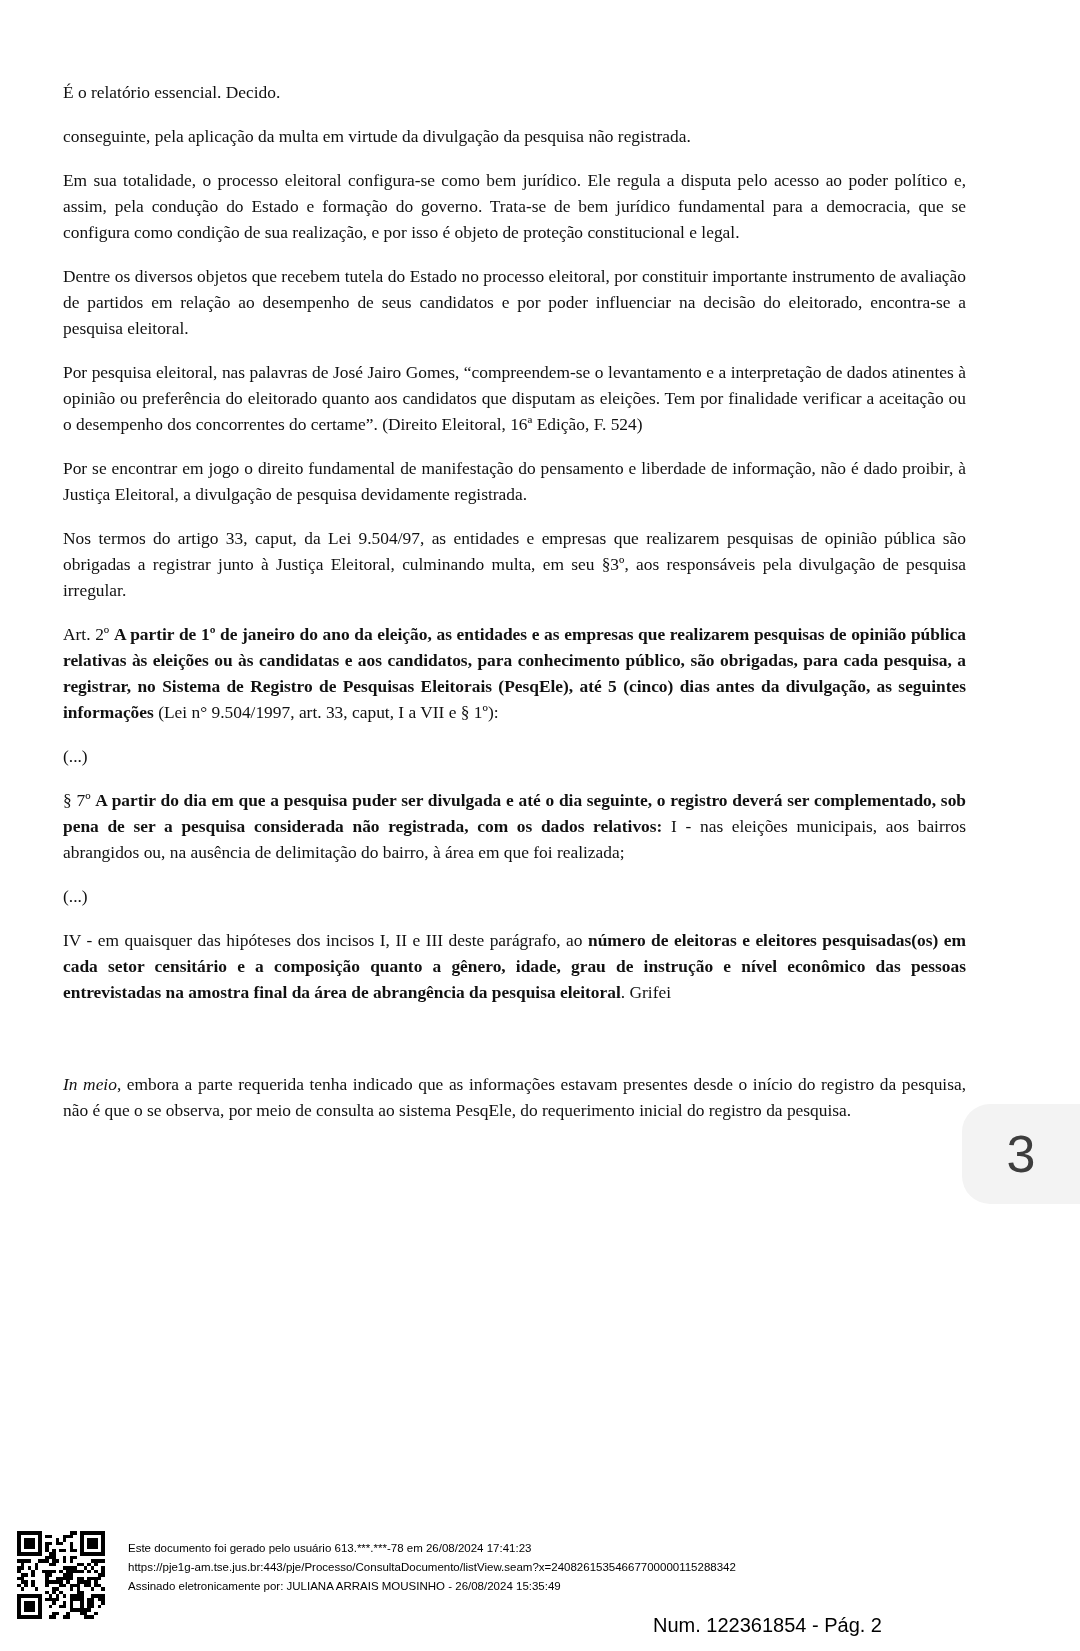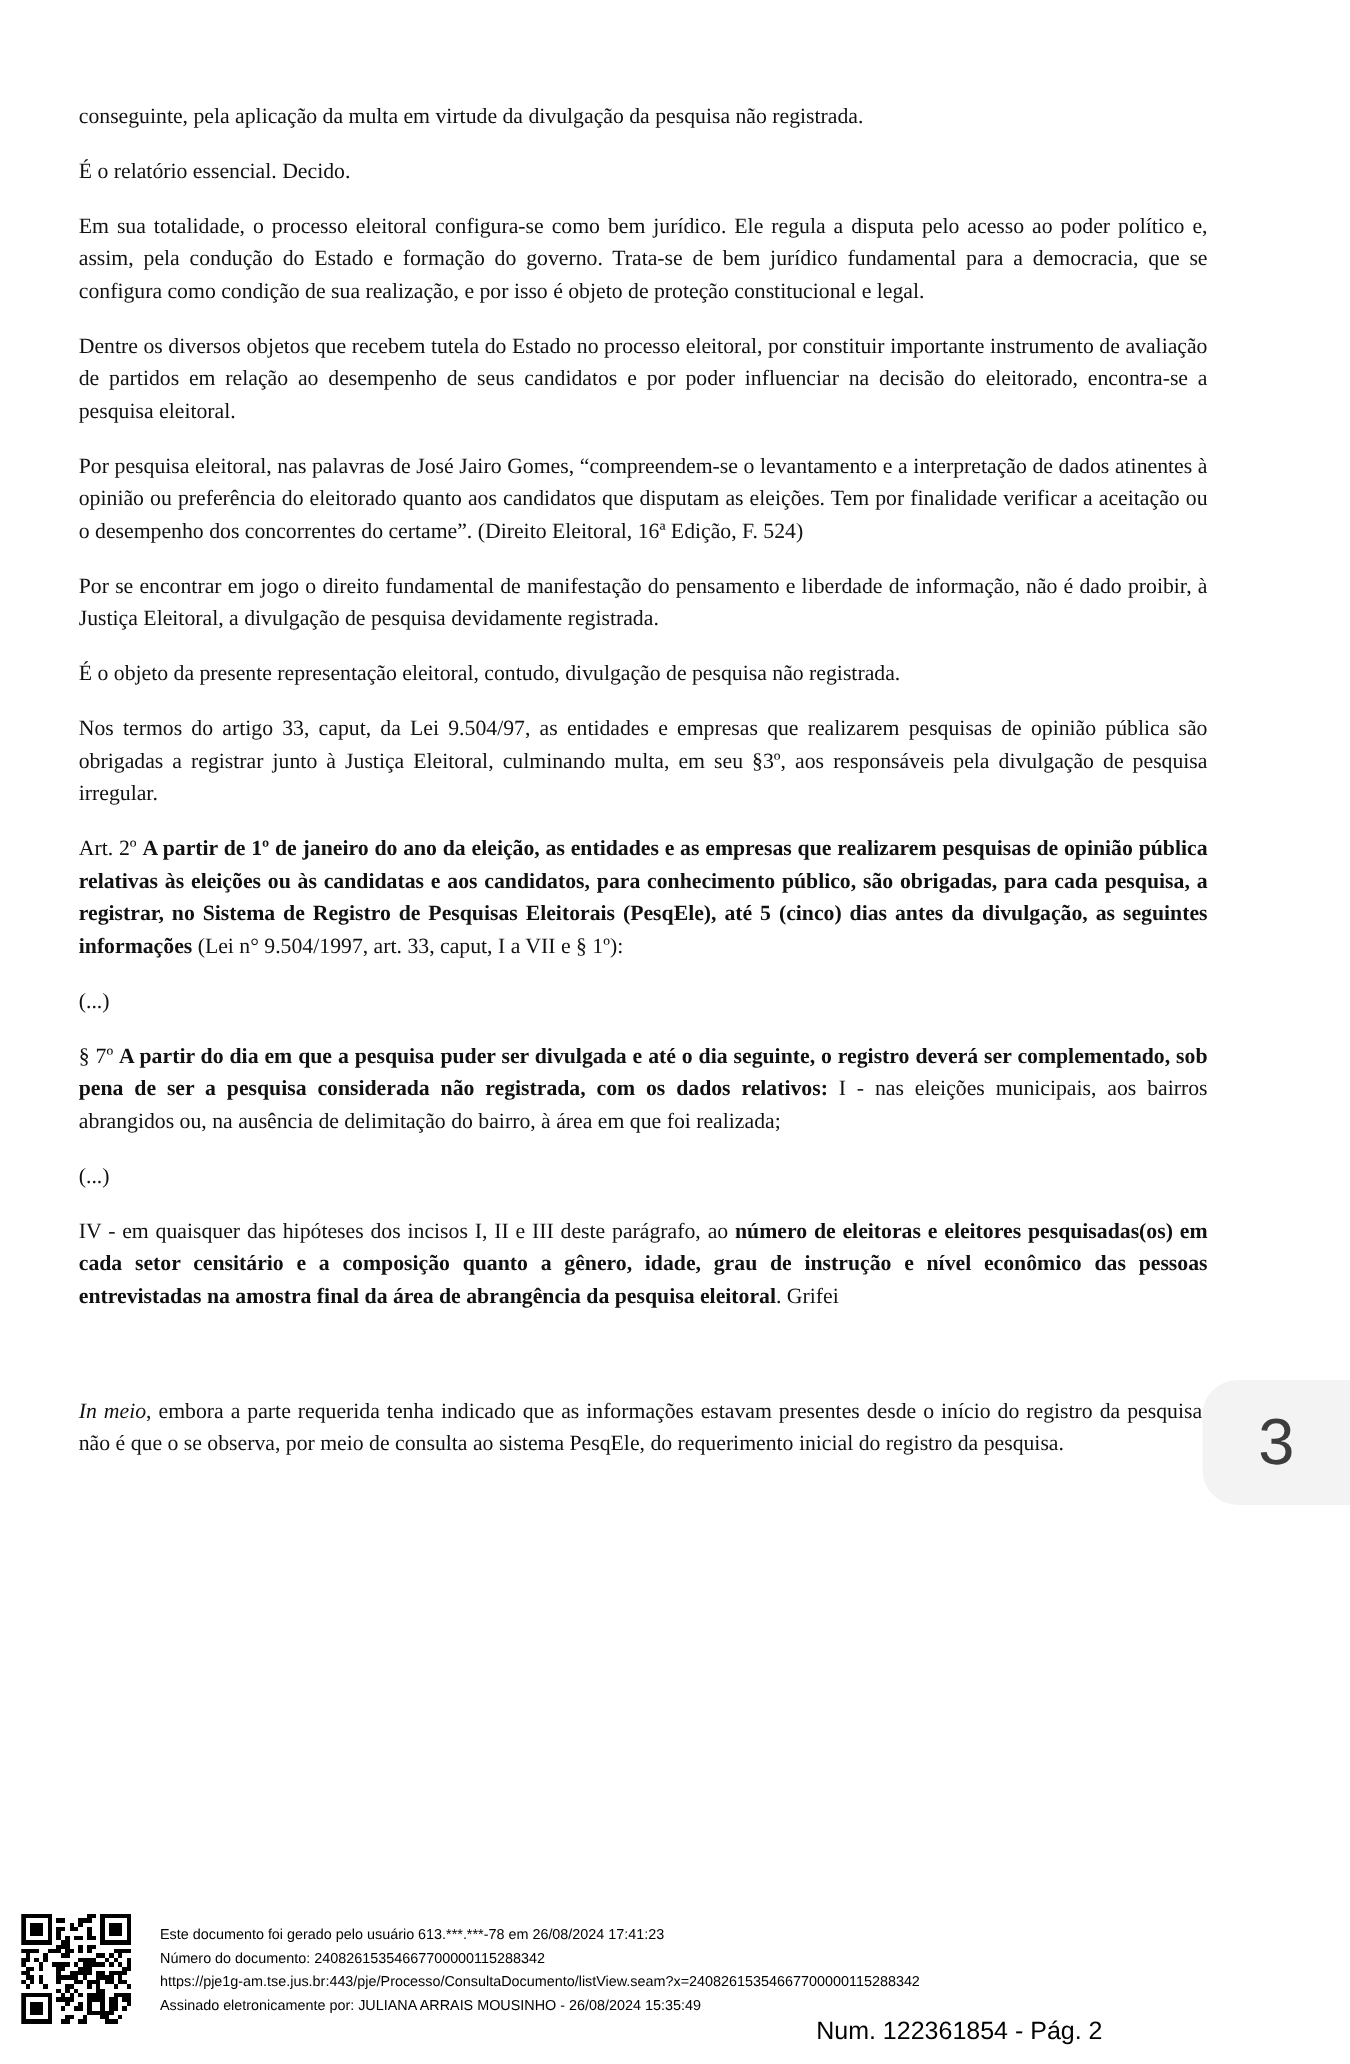--- a/index.html
+++ b/index.html
@@ -44,27 +44,26 @@
   .page-label {
     position: absolute; right: 10px; top: 88px;
     font-family: "Liberation Sans", sans-serif;
     font-size: 20px; color: #000000;
   }
 </style>
 </head>
 <body>
 
 <div class="page-content">
+    <p><span class="seg-normal">É o relatório essencial. Decido.</span></p>
     <p><span class="seg-normal">conseguinte, pela aplicação da multa em virtude da divulgação da pesquisa não registrada.</span></p>
-    <p><span class="seg-normal">É o relatório essencial. Decido.</span></p>
     <p><span class="seg-normal">Em sua totalidade, o processo eleitoral configura-se como bem jurídico. Ele regula a disputa pelo acesso ao poder político e, assim, pela condução do Estado e formação do governo. Trata-se de bem jurídico fundamental para a democracia, que se configura como condição de sua realização, e por isso é objeto de proteção constitucional e legal.</span></p>
     <p><span class="seg-normal">Dentre os diversos objetos que recebem tutela do Estado no processo eleitoral, por constituir importante instrumento de avaliação de partidos em relação ao desempenho de seus candidatos e por poder influenciar na decisão do eleitorado, encontra-se a pesquisa eleitoral.</span></p>
     <p><span class="seg-normal">Por pesquisa eleitoral, nas palavras de José Jairo Gomes, “compreendem-se o levantamento e a interpretação de dados atinentes à opinião ou preferência do eleitorado quanto aos candidatos que disputam as eleições. Tem por finalidade verificar a aceitação ou o desempenho dos concorrentes do certame”. (Direito Eleitoral, 16ª Edição, F. 524)</span></p>
     <p><span class="seg-normal">Por se encontrar em jogo o direito fundamental de manifestação do pensamento e liberdade de informação, não é dado proibir, à Justiça Eleitoral, a divulgação de pesquisa devidamente registrada.</span></p>
-    <p><span class="seg-normal">É o objeto da presente representação eleitoral, contudo, divulgação de pesquisa não registrada.</span></p>
     <p><span class="seg-normal">Nos termos do artigo 33, caput, da Lei 9.504/97, as entidades e empresas que realizarem pesquisas de opinião pública são obrigadas a registrar junto à Justiça Eleitoral, culminando multa, em seu §3º, aos responsáveis pela divulgação de pesquisa irregular.</span></p>
     <p><span class="seg-normal">Art. 2º </span><span class="seg-bold">A partir de 1º de janeiro do ano da eleição, as entidades e as empresas que realizarem pesquisas de opinião pública relativas às eleições ou às candidatas e aos candidatos, para conhecimento público, são obrigadas, para cada pesquisa, a registrar, no Sistema de Registro de Pesquisas Eleitorais (PesqEle), até 5 (cinco) dias antes da divulgação, as seguintes informações</span><span class="seg-normal"> (Lei n° 9.504/1997, art. 33, caput, I a VII e § 1º):</span></p>
     <p><span class="seg-normal">(...)</span></p>
     <p><span class="seg-normal">§ 7º </span><span class="seg-bold">A partir do dia em que a pesquisa puder ser divulgada e até o dia seguinte, o registro deverá ser complementado, sob pena de ser a pesquisa considerada não registrada, com os dados relativos:</span><span class="seg-normal"> I - nas eleições municipais, aos bairros abrangidos ou, na ausência de delimitação do bairro, à área em que foi realizada;</span></p>
     <p><span class="seg-normal">(...)</span></p>
     <p><span class="seg-normal">IV - em quaisquer das hipóteses dos incisos I, II e III deste parágrafo, ao </span><span class="seg-bold">número de eleitoras e eleitores pesquisadas(os) em cada setor censitário e a composição quanto a gênero, idade, grau de instrução e nível econômico das pessoas entrevistadas na amostra final da área de abrangência da pesquisa eleitoral</span><span class="seg-normal">. Grifei</span></p>
     <p class="big-gap"><span class="seg-italic">In meio</span><span class="seg-normal">, embora a parte requerida tenha indicado que as informações estavam presentes desde o início do registro da pesquisa, não é que o se observa, por meio de consulta ao sistema PesqEle, do requerimento inicial do registro da pesquisa.</span></p>
   </div>
 
 <div class="page-indicator" style="background: rgb(243, 243, 243); color: rgb(61, 61, 61);">
@@ -279,18 +278,17 @@
       <rect x="2" y="2" width="3" height="3" fill="#000000"></rect>
       <rect x="18" y="0" width="7" height="7" fill="#000000"></rect>
       <rect x="19" y="1" width="5" height="5" fill="#ffffff"></rect>
       <rect x="20" y="2" width="3" height="3" fill="#000000"></rect>
       <rect x="0" y="18" width="7" height="7" fill="#000000"></rect>
       <rect x="1" y="19" width="5" height="5" fill="#ffffff"></rect>
       <rect x="2" y="20" width="3" height="3" fill="#000000"></rect>
     </svg>
   <div class="footer-text">
     <div>Este documento foi gerado pelo usuário 613.***.***-78 em 26/08/2024 17:41:23</div>
-    <div>Número do documento: 24082615354667700000115288342</div>
     <div>https://pje1g-am.tse.jus.br:443/pje/Processo/ConsultaDocumento/listView.seam?x=24082615354667700000115288342</div>
     <div>Assinado eletronicamente por: JULIANA ARRAIS MOUSINHO - 26/08/2024 15:35:49</div>
   </div>
   <div class="page-label">Num. 122361854 - Pág. 2</div>
 </div>
 
 </body></html>

